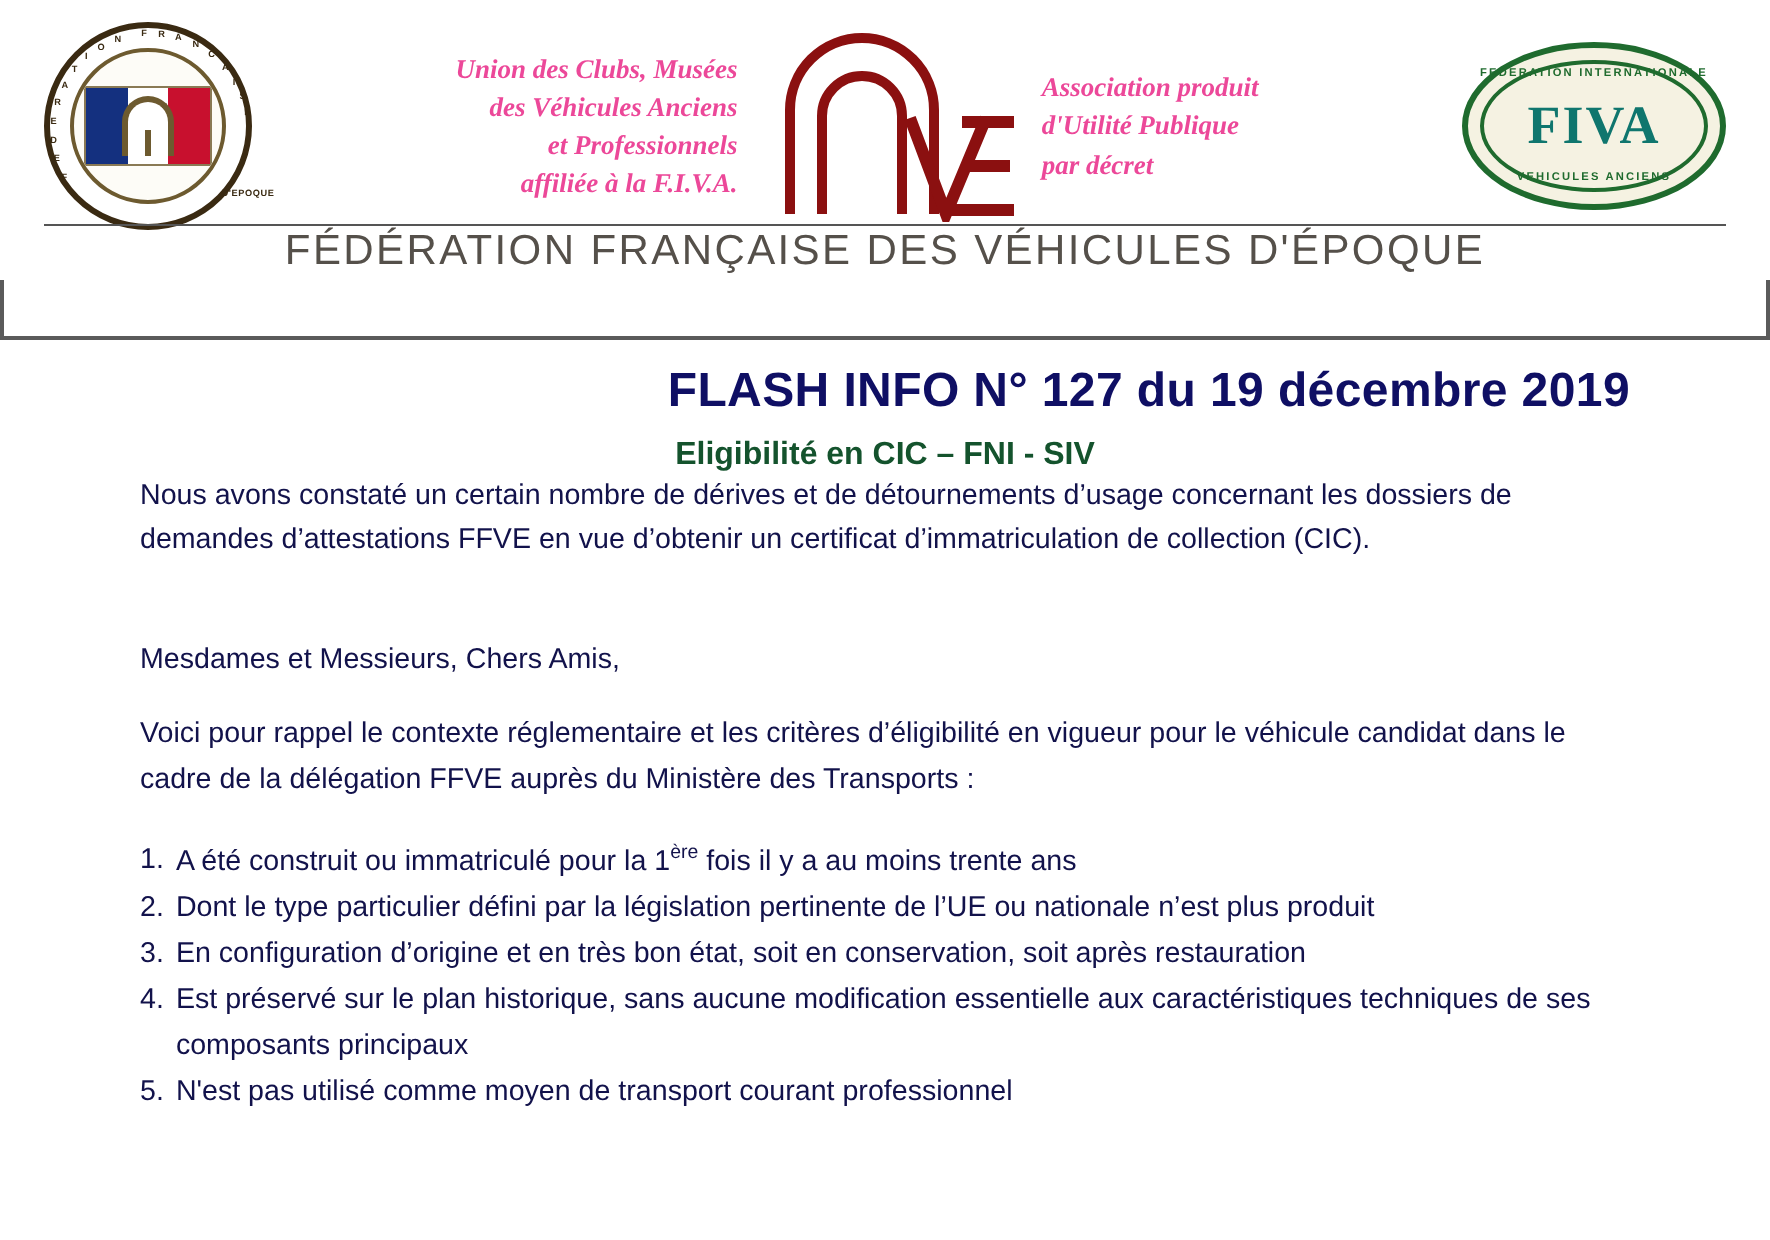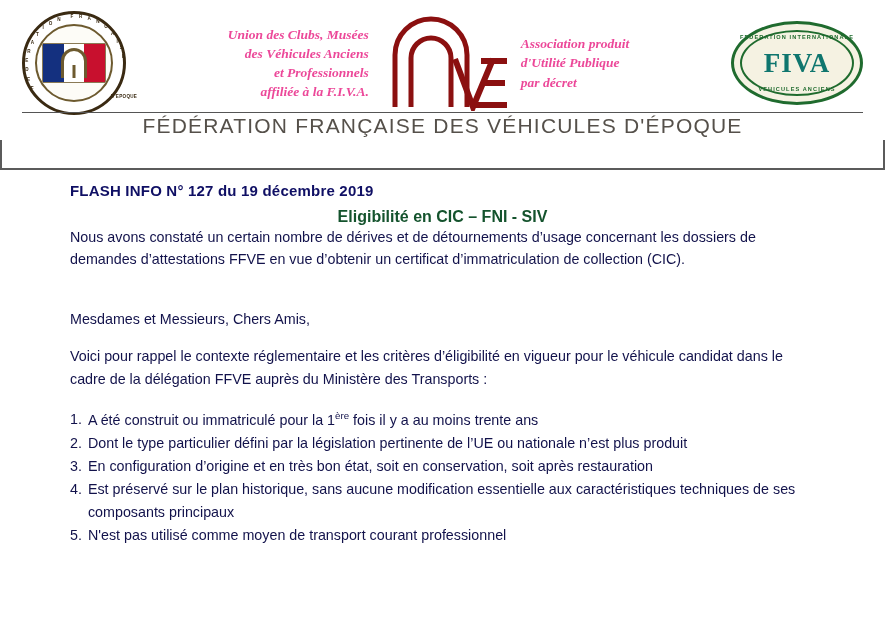--- a/index.html
+++ b/index.html
@@ -240,22 +240,22 @@
     width: 2px;
     height: 30px;
     background: #5b5b5b;
   }
 
   
   .doc-body {
     padding: 32px 70px 0 70px;
   }
   .doc-title {
-    text-align: left;
-    font-size: 15px;
+    text-align: right;
+    font-size: 24px;
     font-weight: bold;
     color: #0f0f64;
     margin: 10px 0 0 0;
     letter-spacing: 0.2px;
   }
   .doc-subtitle {
     text-align: center;
     font-size: 16px;
     font-weight: bold;
     color: #14532d;

